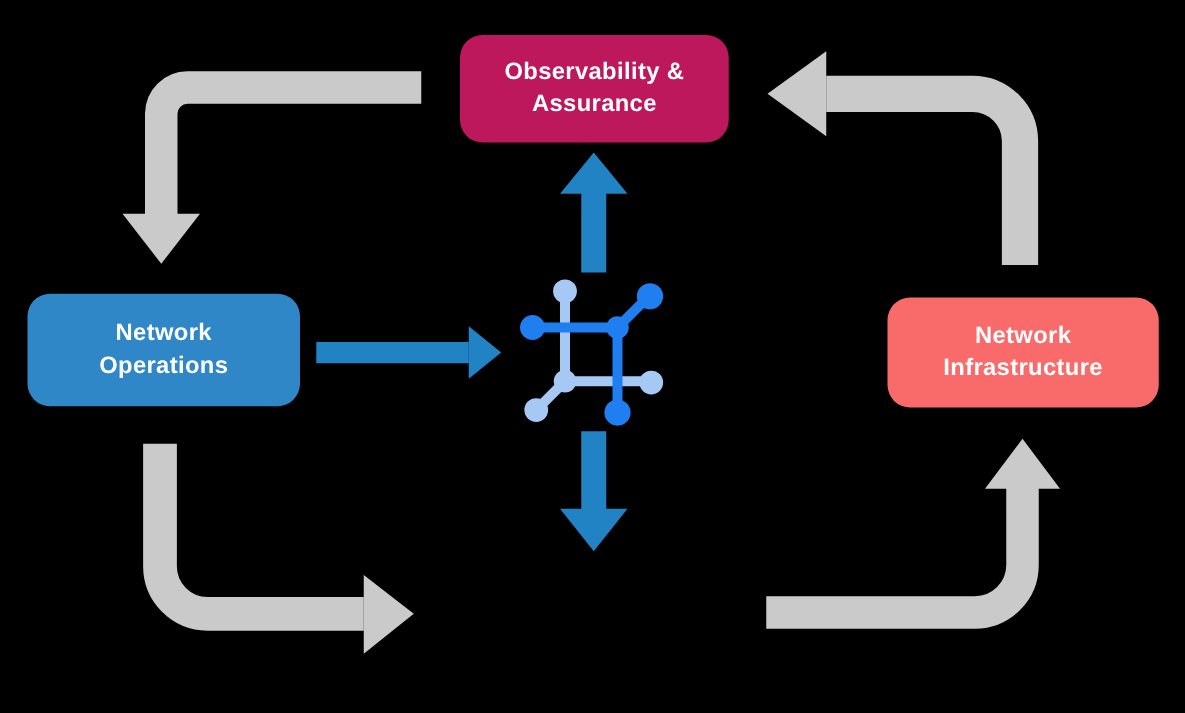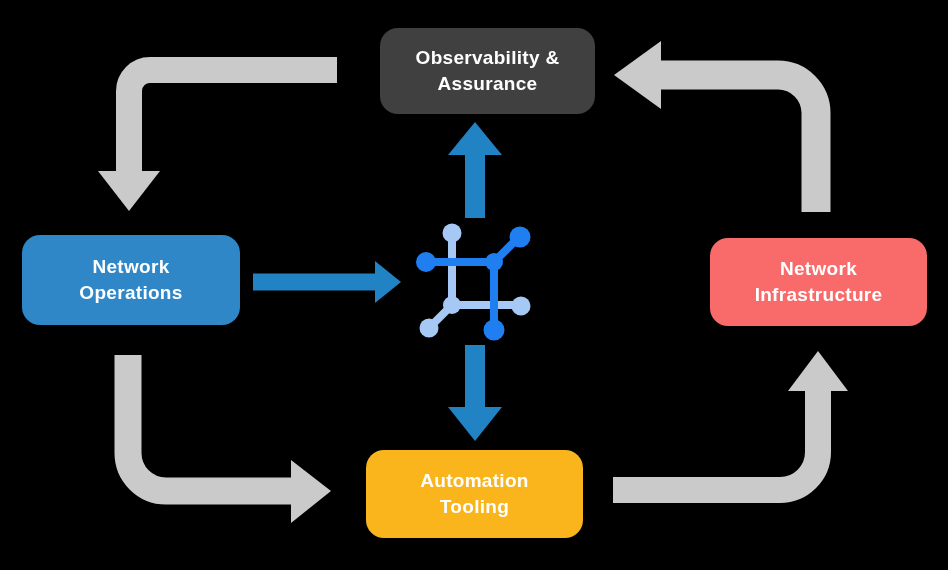--- a/index.html
+++ b/index.html
@@ -37,21 +37,21 @@
     align-items: center;
     justify-content: center;
     text-align: center;
     color: #FFFFFF;
     font-size: 19px;
     font-weight: 700;
     line-height: 1.38;
     letter-spacing: 0.3px;
   }
   .box .label { white-space: pre-line; }
-  .box-observability  { left: 368px; top: 28px;  width: 215px; height: 86px; background: #404040; margin-left: 12px; }
+  .box-observability  { left: 368px; top: 28px;  width: 215px; height: 86px; background: #be185d; }
   .box-operations     { left: 22px;  top: 235px; width: 218px; height: 90px; background: #2F87C8; }
   .box-infrastructure { left: 710px; top: 238px; width: 217px; height: 88px; background: #F96A6A; }
   .box-automation     { left: 366px; top: 450px; width: 217px; height: 88px; background: #F9B51B; }
 </style>
 </head>
 <body>
 
 <div class="canvas">
 
   <svg class="arrow-layer" width="948" height="570" viewBox="0 0 948 570" xmlns="http://www.w3.org/2000/svg">
@@ -120,18 +120,14 @@
   <div class="box box-operations">
     <span class="label">Network
 Operations</span>
   </div>
 
   <div class="box box-infrastructure">
     <span class="label">Network
 Infrastructure</span>
   </div>
 
-  <div class="box box-automation">
-    <span class="label">Automation
-Tooling</span>
-  </div>
 
 </div>
 
 </body></html>

